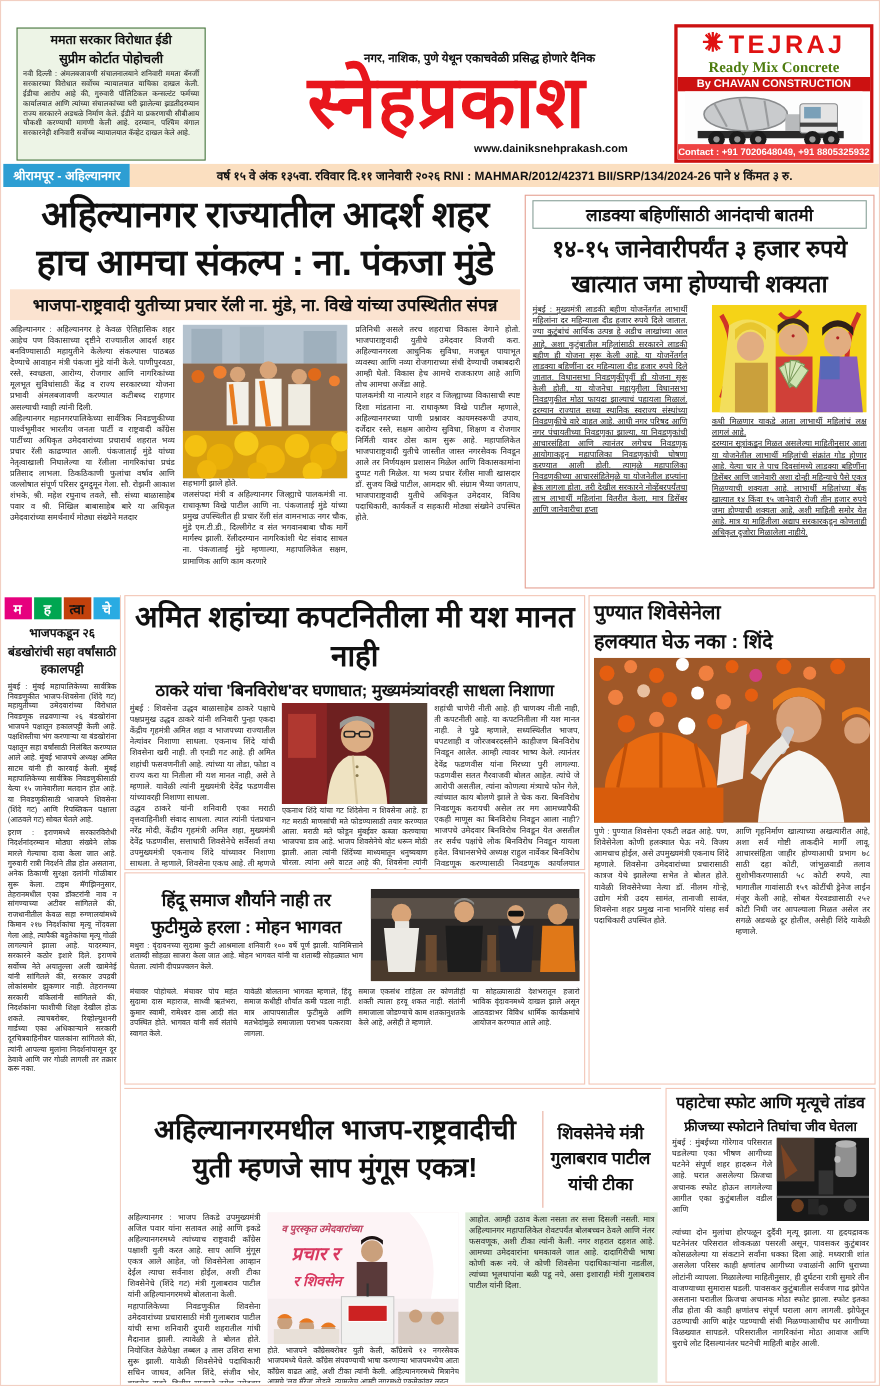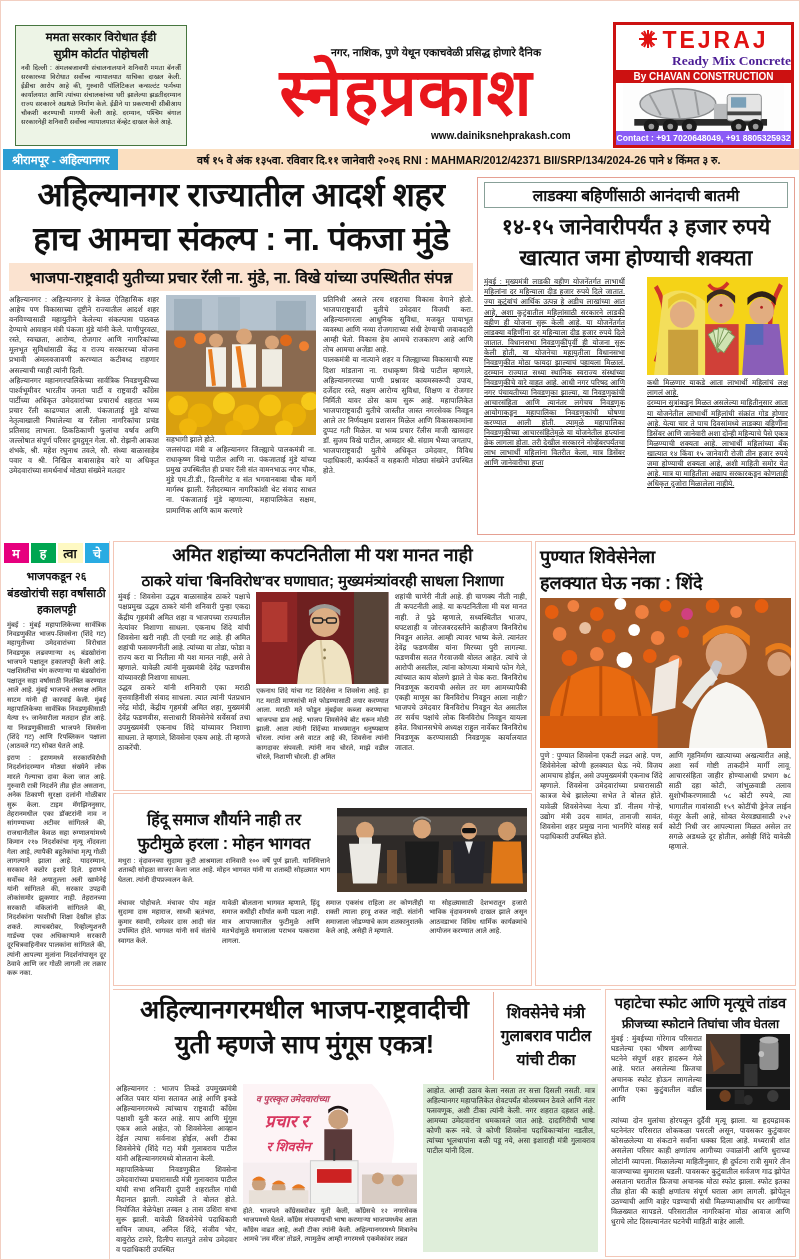--- a/index.html
+++ b/index.html
@@ -17,24 +17,24 @@
   
   .topleft-box{left:14px;top:24px;width:172px;height:121px;background:#edf4e6;border:1px solid #47763f;padding:3px 5px;overflow:hidden;}
   .tl-title{font-size:11.5px;font-weight:800;text-align:center;line-height:1.45;}
   .tl-body{margin-top:2px;font-size:6.6px;line-height:1.35;}
   .tagline{left:270px;top:44px;width:330px;text-align:center;font-size:10.5px;font-weight:700;}
   .masthead{left:195px;top:50px;width:420px;text-align:center;font-size:66px;font-weight:900;color:#e8161c;line-height:1.25;letter-spacing:1px;}
   .site{left:430px;top:129px;font-size:10px;font-weight:800;}
   .ad-box{left:612px;top:21px;width:181px;height:126px;border:3px solid #cc1111;background:#fff;overflow:hidden;}
   .ad-top{display:flex;align-items:center;justify-content:center;gap:4px;margin-top:2px;}
   .ad-brand{font-size:23px;font-weight:900;color:#e01212;letter-spacing:3px;}
-  .ad-product{text-align:right;color:#4c1d95;font-family:"Liberation Serif","DejaVu Serif",serif;font-weight:700;font-size:13.5px;line-height:1;}
+  .ad-product{text-align:center;color:#4d7c0f;font-family:"Liberation Serif","DejaVu Serif",serif;font-weight:700;font-size:13.5px;line-height:1;}
   .ad-byline{background:#cc1111;color:#fff;text-align:center;font-size:10px;font-weight:800;padding:1px 0;margin-top:2px;}
   .ad-truck{height:55px;}
-  .ad-contact{position:absolute;left:0;right:0;bottom:0;background:#8b5cf6;color:#fff;text-align:center;font-size:8.6px;font-weight:700;padding:2px 0;}
+  .ad-contact{position:absolute;left:0;right:0;bottom:0;background:#ef4444;color:#fff;text-align:center;font-size:8.6px;font-weight:700;padding:2px 0;}
 
   
   .dateline{left:2px;top:148px;width:796px;height:21px;display:flex;}
   .dl-place{background:#2d9ed3;color:#fff;font-size:11.5px;font-weight:800;display:flex;align-items:center;padding:0 9px;}
   .dl-info{flex:1;background:#fbdfc0;font-size:10.8px;font-weight:700;display:flex;align-items:center;justify-content:center;}
 
   
   .main-story{left:8px;top:172px;width:464px;height:362px;overflow:hidden;}
   .ms-headline{font-size:33px;font-weight:900;text-align:center;line-height:1.32;letter-spacing:-0.5px;}
   .ms-subhead{margin-top:3px;background:#fbe3d0;font-size:15.5px;font-weight:800;text-align:center;padding:3px 0;}
@@ -49,28 +49,28 @@
   .lk-body{gap:22px;height:240px;text-decoration:underline;}
   .lk-body>div{flex:1;}
   .lk-illustr{width:100%;height:98px;margin-bottom:3px;}
 
   
   .sidebar{left:3px;top:540px;width:106px;height:718px;padding:2px 3px;border-right:1px solid #f2cfc2;overflow:hidden;}
   .sb-tiles{display:flex;gap:2px;justify-content:center;}
   .tile{min-width:21px;height:20px;display:flex;align-items:center;justify-content:center;font-size:12.5px;font-weight:800;padding:0 2px;}
   .tile-m{background:#e6007e;color:#fff;}
   .tile-h{background:#00a651;color:#fff;}
-  .tile-tva{background:#fef9c3;color:#111;}
+  .tile-tva{background:#c2410c;color:#111;}
   .tile-che{background:#29abe2;color:#fff;}
   .sb-title{font-size:11px;font-weight:800;text-align:center;line-height:1.5;margin-top:5px;}
   .sb-body{margin-top:2px;}
 
   
   .uddhav{left:112px;top:540px;width:419px;height:250px;border:1px solid #f3c6b6;padding:2px 4px;overflow:hidden;}
-  .ud-headline{font-size:18px;font-weight:900;text-align:center;line-height:1.3;}
+  .ud-headline{font-size:27px;font-weight:900;text-align:center;line-height:1.3;}
   .ud-subhead{font-size:15px;font-weight:700;text-align:center;margin:3px 0 2px 0;}
   .ud-body{gap:6px;height:182px;}
   .ud-body>div{flex:1;}
   .ud-photo{width:100%;height:92px;margin-bottom:2px;}
 
   
   .bhagwat{left:112px;top:792px;width:419px;height:193px;border:1px solid #f3c6b6;padding:14px 4px;overflow:hidden;}
   .bg-top{display:flex;gap:7px;height:86px;overflow:hidden;}
   .bg-left{width:212px;}
   .bg-headline{font-size:16px;font-weight:800;text-align:center;line-height:1.5;}
@@ -79,21 +79,21 @@
   .bg-cols>div{flex:1;}
 
   
   .shinde{left:534px;top:540px;width:261px;height:445px;border:1px solid #f3c6b6;padding:2px 4px;overflow:hidden;}
   .sh-headline{font-size:18px;font-weight:900;text-align:left;line-height:1.45;}
   .sh-photo{width:100%;height:150px;margin-top:2px;}
   .sh-body{gap:6px;margin-top:3px;height:224px;}
   .sh-body>div{flex:1;}
 
   
-  .yuti{left:112px;top:988px;width:488px;height:268px;padding:2px 3px;border-top:1px solid #f3c6b6;overflow:hidden;}
+  .yuti{left:112px;top:988px;width:488px;height:268px;padding:20px 3px;border-top:1px solid #f3c6b6;overflow:hidden;}
   .yt-head{display:flex;height:88px;}
   .yt-main-headline{flex:1;font-size:25px;font-weight:900;text-align:center;line-height:1.4;}
   .yt-side-heading{width:104px;border-left:1px solid #e8b0a0;font-size:15.5px;font-weight:700;text-align:center;display:flex;align-items:center;justify-content:center;line-height:1.5;}
   .yt-body{gap:6px;margin-top:4px;height:168px;}
   .yt-photo{width:100%;height:120px;margin-bottom:2px;font-style:italic;}
   .green-col{background:#dfeeda;padding:2px 3px;}
 
   
   .blast{left:604px;top:988px;width:191px;height:268px;border:1px solid #f3c6b6;padding:3px 5px;overflow:hidden;}
   .bl-headline{font-size:14.5px;font-weight:900;text-align:center;line-height:1.4;}

